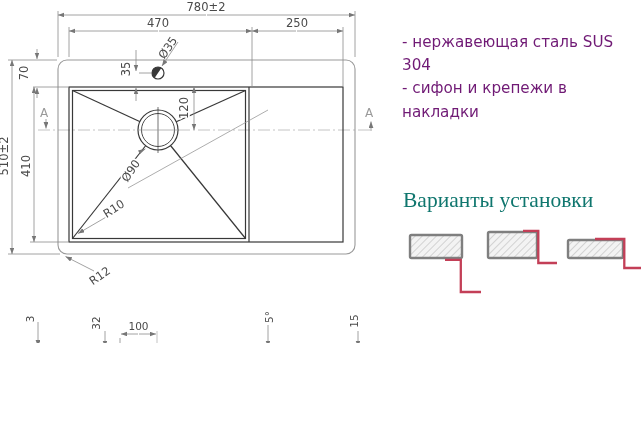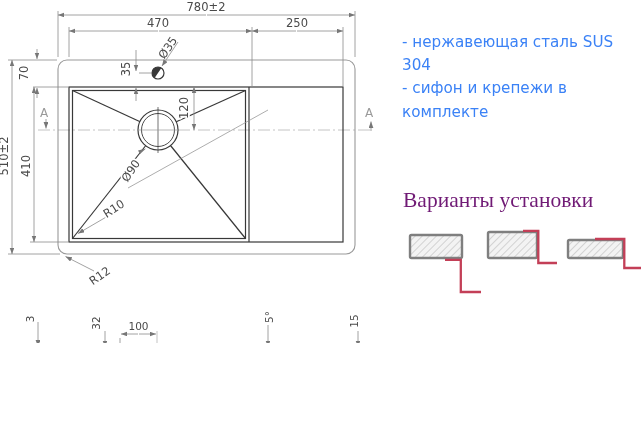--- a/index.html
+++ b/index.html
@@ -4,23 +4,23 @@
 <style>
   html,body{margin:0;padding:0;background:#fff;}
   #page{position:relative;width:642px;height:343px;background:#fff;overflow:hidden;
         font-family:"DejaVu Sans",sans-serif;}
   svg text{font-family:"DejaVu Sans",sans-serif;fill:#4a4a4a;}
   .d11{font-size:11.5px;}
   .d10{font-size:10.5px;}
   .d8{font-size:8.5px;}
   .dA{font-size:12px;fill:#9a9a9a;}
   .halo{paint-order:stroke;stroke:#fff;stroke-width:3.5px;stroke-linejoin:round;}
-  .specs{position:absolute;left:402px;top:31px;width:238px;color:#3b82f6;
+  .specs{position:absolute;left:402px;top:31px;width:238px;color:#701a75;
          font-size:15.2px;line-height:23.2px;}
-  .install-title{position:absolute;left:403px;top:188px;width:239px;color:#701a75;
+  .install-title{position:absolute;left:403px;top:188px;width:239px;color:#0f766e;
          font-family:"Liberation Serif","DejaVu Serif",serif;font-size:21.5px;}
   .abs{position:absolute;}
 </style>
 </head>
 <body>
 
 <div id="page">
 
   <svg class="abs" style="left:0;top:0" width="400" height="300" viewBox="0 0 400 300">
     <defs>
@@ -165,21 +165,21 @@
     <text class="d10" x="19" y="391" text-anchor="middle" transform="rotate(-90 19 391)">200</text>
     <text class="d10" x="100" y="323" text-anchor="middle" transform="rotate(-90 100 323)">32</text>
     <text class="d10" x="138.5" y="330" text-anchor="middle">100</text>
     <text class="d10" x="273" y="317" text-anchor="middle" transform="rotate(-90 273 317)">5°</text>
     <text class="d10" x="358" y="321" text-anchor="middle" transform="rotate(-90 358 321)">15</text>
     <text class="d8" x="263" y="438" text-anchor="middle" transform="rotate(-90 263 438)">5</text>
   </svg>
 
   <div class="specs">
     <div>- нержавеющая сталь SUS 304</div>
-    <div>- сифон и крепежи в комплекте</div>
+    <div>- сифон и крепежи в накладки</div>
   </div>
 
   <div class="install-title">Варианты установки</div>
 
   <svg class="abs" style="left:400px;top:225px" width="242" height="85" viewBox="400 225 242 85">
     <defs>
       <pattern id="h" patternUnits="userSpaceOnUse" width="5" height="5" patternTransform="rotate(45)">
         <rect width="5" height="5" fill="#f3f3f3"></rect>
         <line x1="0" y1="0" x2="0" y2="5" stroke="#bdbdbd" stroke-width="1.2"></line>
       </pattern>

